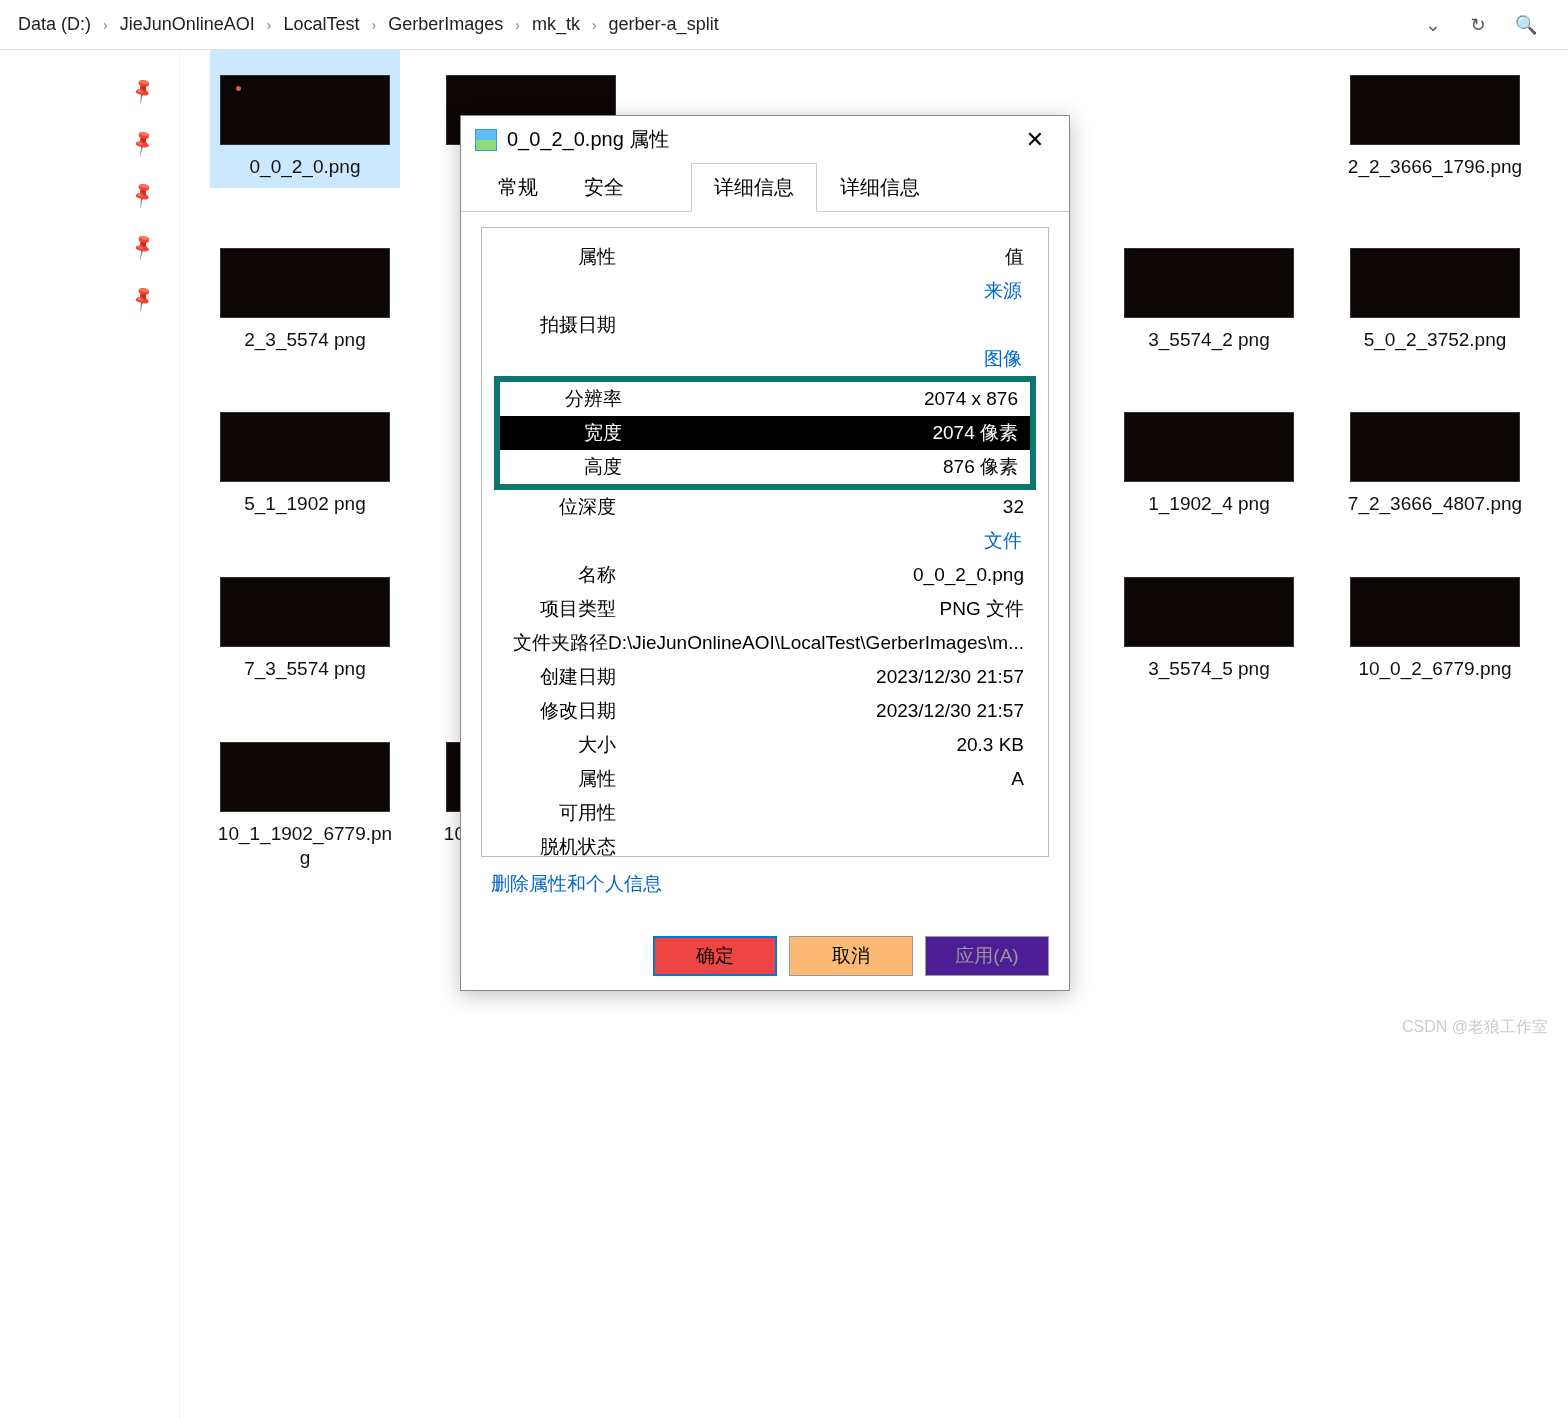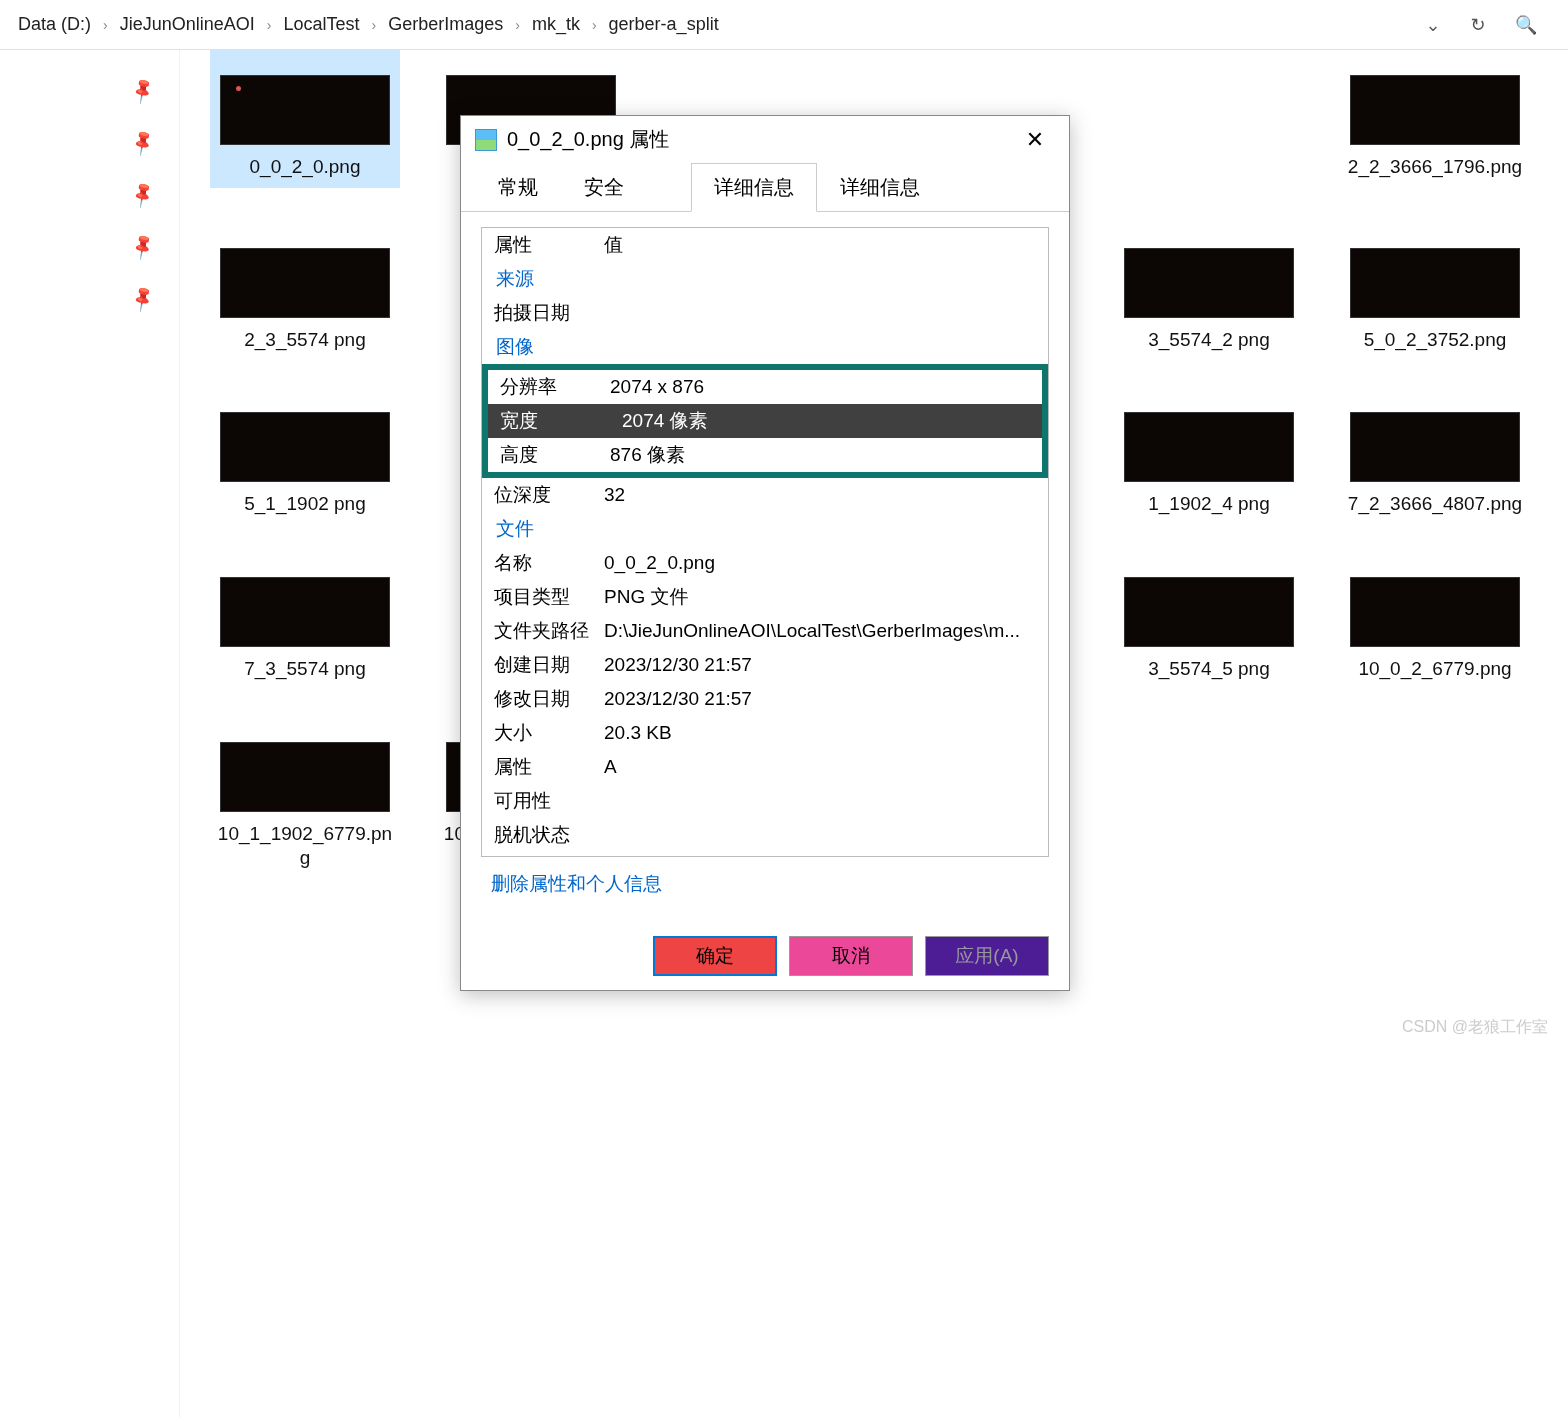--- a/index.html
+++ b/index.html
@@ -26,33 +26,33 @@
     .dlg-title { display: flex; align-items: center; padding: 10px 14px; gap: 10px; }
     .pic-ico { width: 22px; height: 22px; background: linear-gradient(#5bbff5 50%, #8fdb7a 50%); border: 1px solid #3a99d8; position: relative; }
     .dlg-title-text { flex: 1; font-size: 20px; }
     .dlg-close { width: 40px; text-align: center; font-size: 22px; cursor: pointer; }
 
     .tabs { display: flex; padding: 0 14px; border-bottom: 1px solid #ccc; }
     .tab { padding: 10px 22px; font-size: 20px; cursor: pointer; border: 1px solid transparent; margin-bottom: -1px; }
     .tab.active { border: 1px solid #ccc; border-bottom-color: #fff; background: #fff; margin-left: 44px; }
 
     .dlg-body { padding: 15px 20px; }
-    .props-frame { border: 1px solid #bbb; padding: 0; height: 630px; overflow: hidden; }
+    .props-frame { border: 1px solid #bbb; padding: 12px; height: 630px; overflow: hidden; text-align: right; }
     .prop-row { display: flex; padding: 4px 12px; font-size: 19px; align-items: center; }
     .prop-label { width: 110px; }
     .prop-value { flex: 1; }
     .prop-row.header { font-weight: normal; }
     .section { color: #0066cc; padding: 4px 14px; font-size: 19px; }
-    .prop-row.selected { background: #404040; color: #fff; gap: 12px; }
+    .prop-row.selected { background: #000000; color: #fff; gap: 12px; }
     .redbox { border: 6px solid #0f766e; margin: 0; }
 
     .link { color: #0066cc; padding: 14px 10px 10px 10px; display: inline-block; font-size: 19px; cursor: pointer; }
 
     .dlg-buttons { display: flex; justify-content: flex-end; gap: 12px; padding: 14px 20px; }
-    .btn { width: 124px; height: 40px; border: 1px solid #999; background: #ec4899; font-size: 19px; cursor: pointer; }
+    .btn { width: 124px; height: 40px; border: 1px solid #999; background: #fdba74; font-size: 19px; cursor: pointer; }
     .btn.primary { border: 2px solid #0078d7; background: #ef4444; }
     .btn.disabled { color: #999; background: #4c1d95; }
 
     .watermark { position: absolute; right: 20px; bottom: 380px; color: #ccc; font-size: 16px; }
 
     .thumb-decor { position: absolute; top: 10px; left: 15px; width: 5px; height: 5px; background: #d55; border-radius: 50%; }
   </style>
 </head>
 <body>
 

